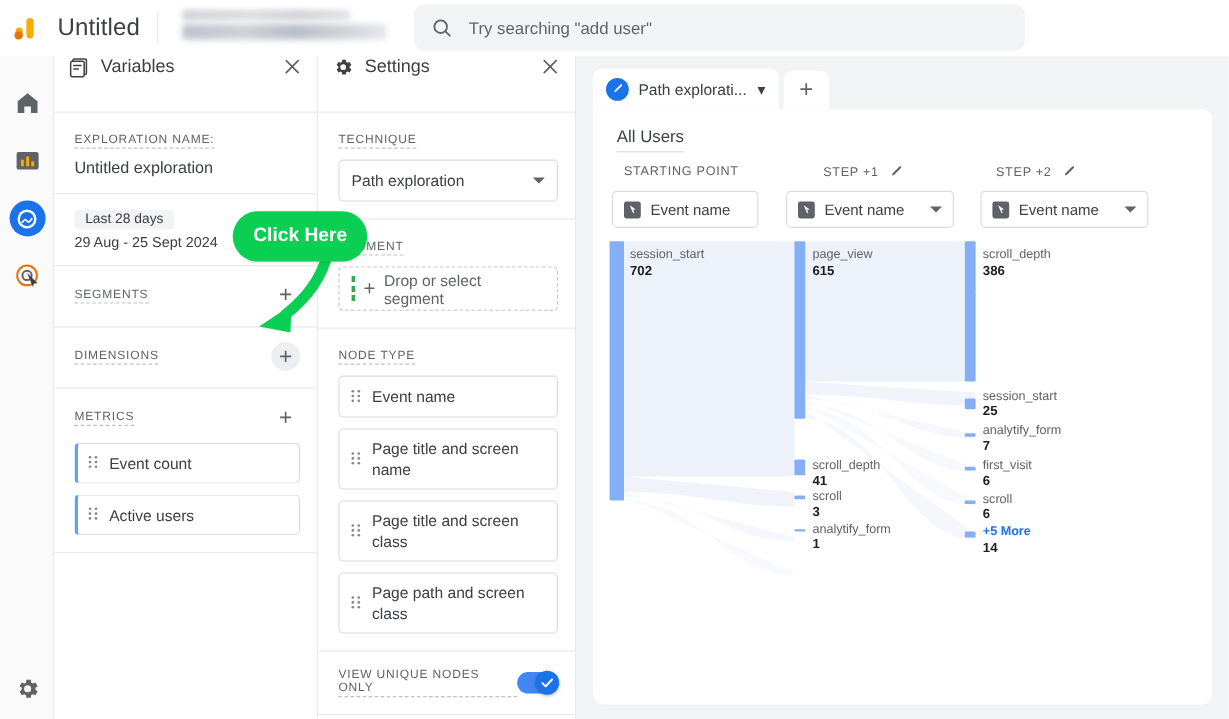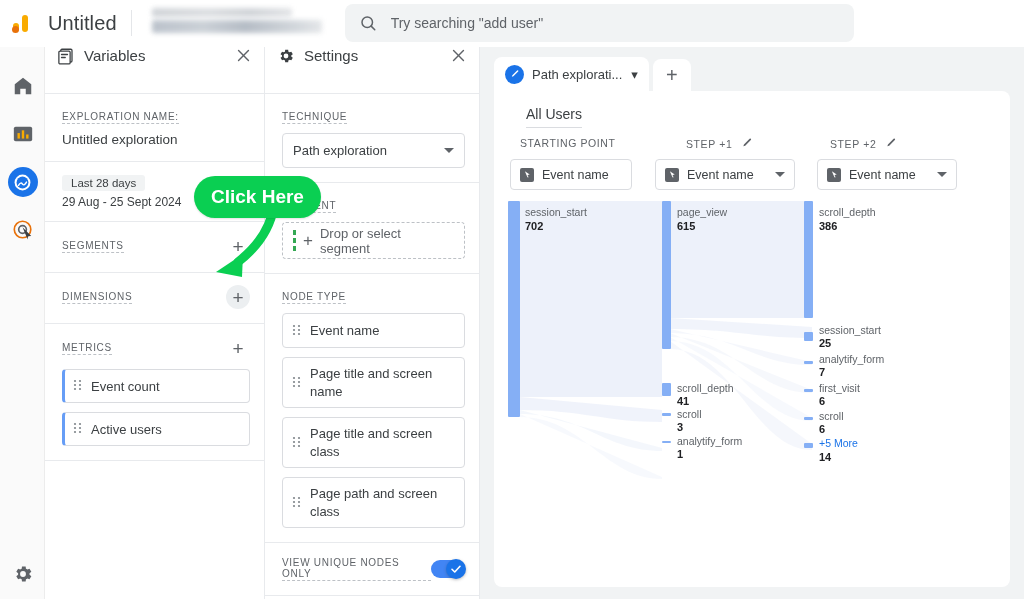--- a/index.html
+++ b/index.html
@@ -156,21 +156,21 @@
     width: 19px; height:19px; border-radius:50%; background:#1a73e8; flex:none;
     display:flex;align-items:center;justify-content:center; margin-right: 8px;
   }
   .tab .tabico svg { width:11px;height:11px;color:#fff; }
   .tab .tabcaret { margin-left: 9px; }
   .tab-add {
     width: 38px; height: 32px; background:#fff; border-radius: 8px 8px 0 0; margin-left: 4px;
     display:flex;align-items:center;justify-content:center; color:#5f6368; font-size:20px; cursor:pointer;
   }
   .card {
-    background:#fff; border-radius: 0 8px 8px 8px; height: 496px; padding: 14px 0 0 16px;
+    background:#fff; border-radius: 0 8px 8px 8px; height: 496px; padding: 14px 0 0 4px;
     position: relative; overflow:hidden;
   }
   .allusers {
     font-size: 14px; color:#3c4043; margin-left: 16px;
     border-bottom: 1px solid #dadce0; display:inline-block; padding-bottom: 5px;
   }
   .stepheads { position:absolute; top: 46px; left: 0; width: 100%; height: 20px; }
   .stephead { position:absolute; font-size: 10.5px; letter-spacing:.6px; color:#5f6368; display:flex; align-items:center; }
   .stephead .pen { width:13px;height:13px;color:#5f6368;margin-left:8px;cursor:pointer; }
   .selrow { position:absolute; top: 68px; left: 0; width:100%; height: 32px; }
@@ -183,27 +183,27 @@
     width: 14px; height:14px; background:#5f6368; border-radius:2px; flex:none; margin-right: 8px;
     display:flex;align-items:center;justify-content:center;
   }
   .evsel .sq svg { width: 9px; height:9px; color:#fff; }
   .arrow-between { position:absolute; top: 76px; color:#5f6368; font-size: 15px; }
 
   .sankey { position:absolute; top: 110px; left: 0; width: 544px; height: 380px; }
   .nodebar { position:absolute; background:#85AFF5; border-radius: 1px; }
   .nlabel { position:absolute; font-size: 10.5px; color:#5f6368; white-space:nowrap; }
   .nvalue { position:absolute; font-size: 11px; color:#202124; font-weight:bold; white-space:nowrap; }
-  .nlabel.more { color:#1a73e8; font-weight:normal; cursor:pointer; }
+  .nlabel.more { color:#1a73e8; font-weight:bold; cursor:pointer; }
 
   
   .clickhere {
     position:absolute; left: 194px; top: 176px; height: 42px; padding: 0 17px;
     background:#0ACF52; border-radius: 21px; display:flex; align-items:center;
-    color:#fff; font-size: 19px; font-weight: bold; z-index: 50;
+    color:#fff; font-size: 16px; font-weight: bold; z-index: 50;
     box-shadow: 0 1px 2px rgba(0,0,0,.12);
   }
   .greenarrow { position:absolute; left: 196px; top: 196px; z-index: 49; }
 </style>
 </head>
 <body>
 
 <div class="app">
 
   <div class="topbar">

